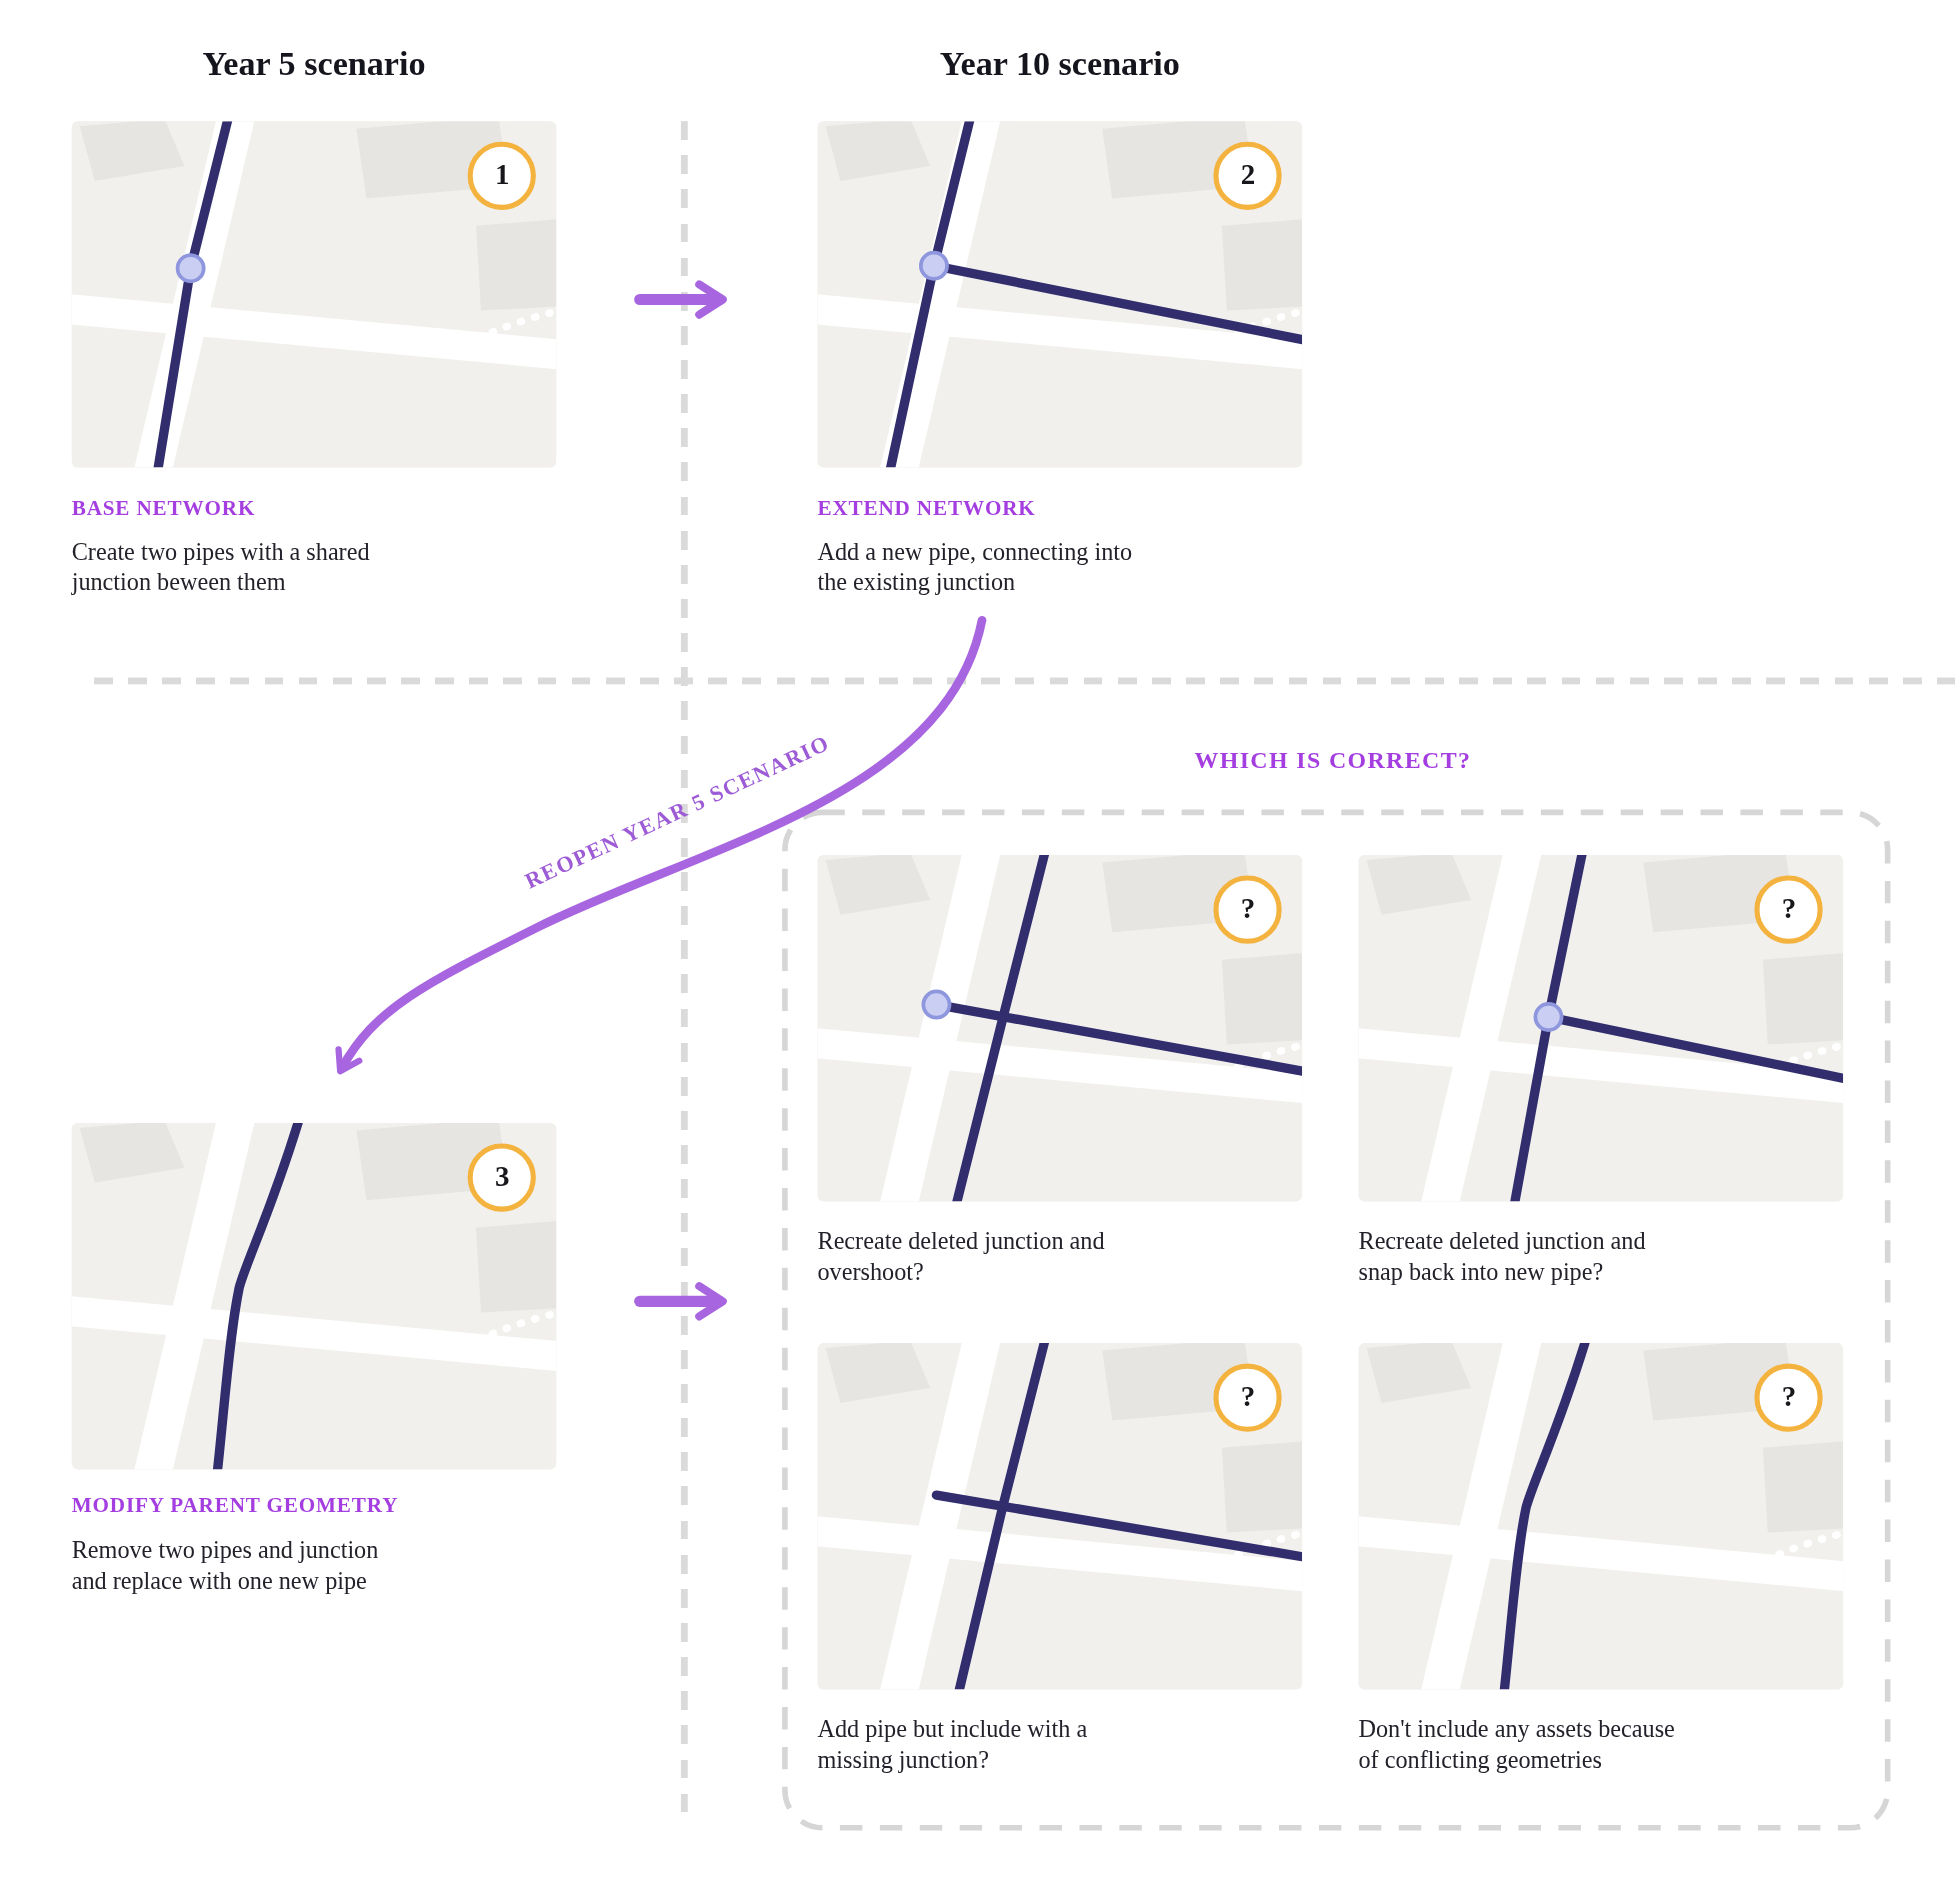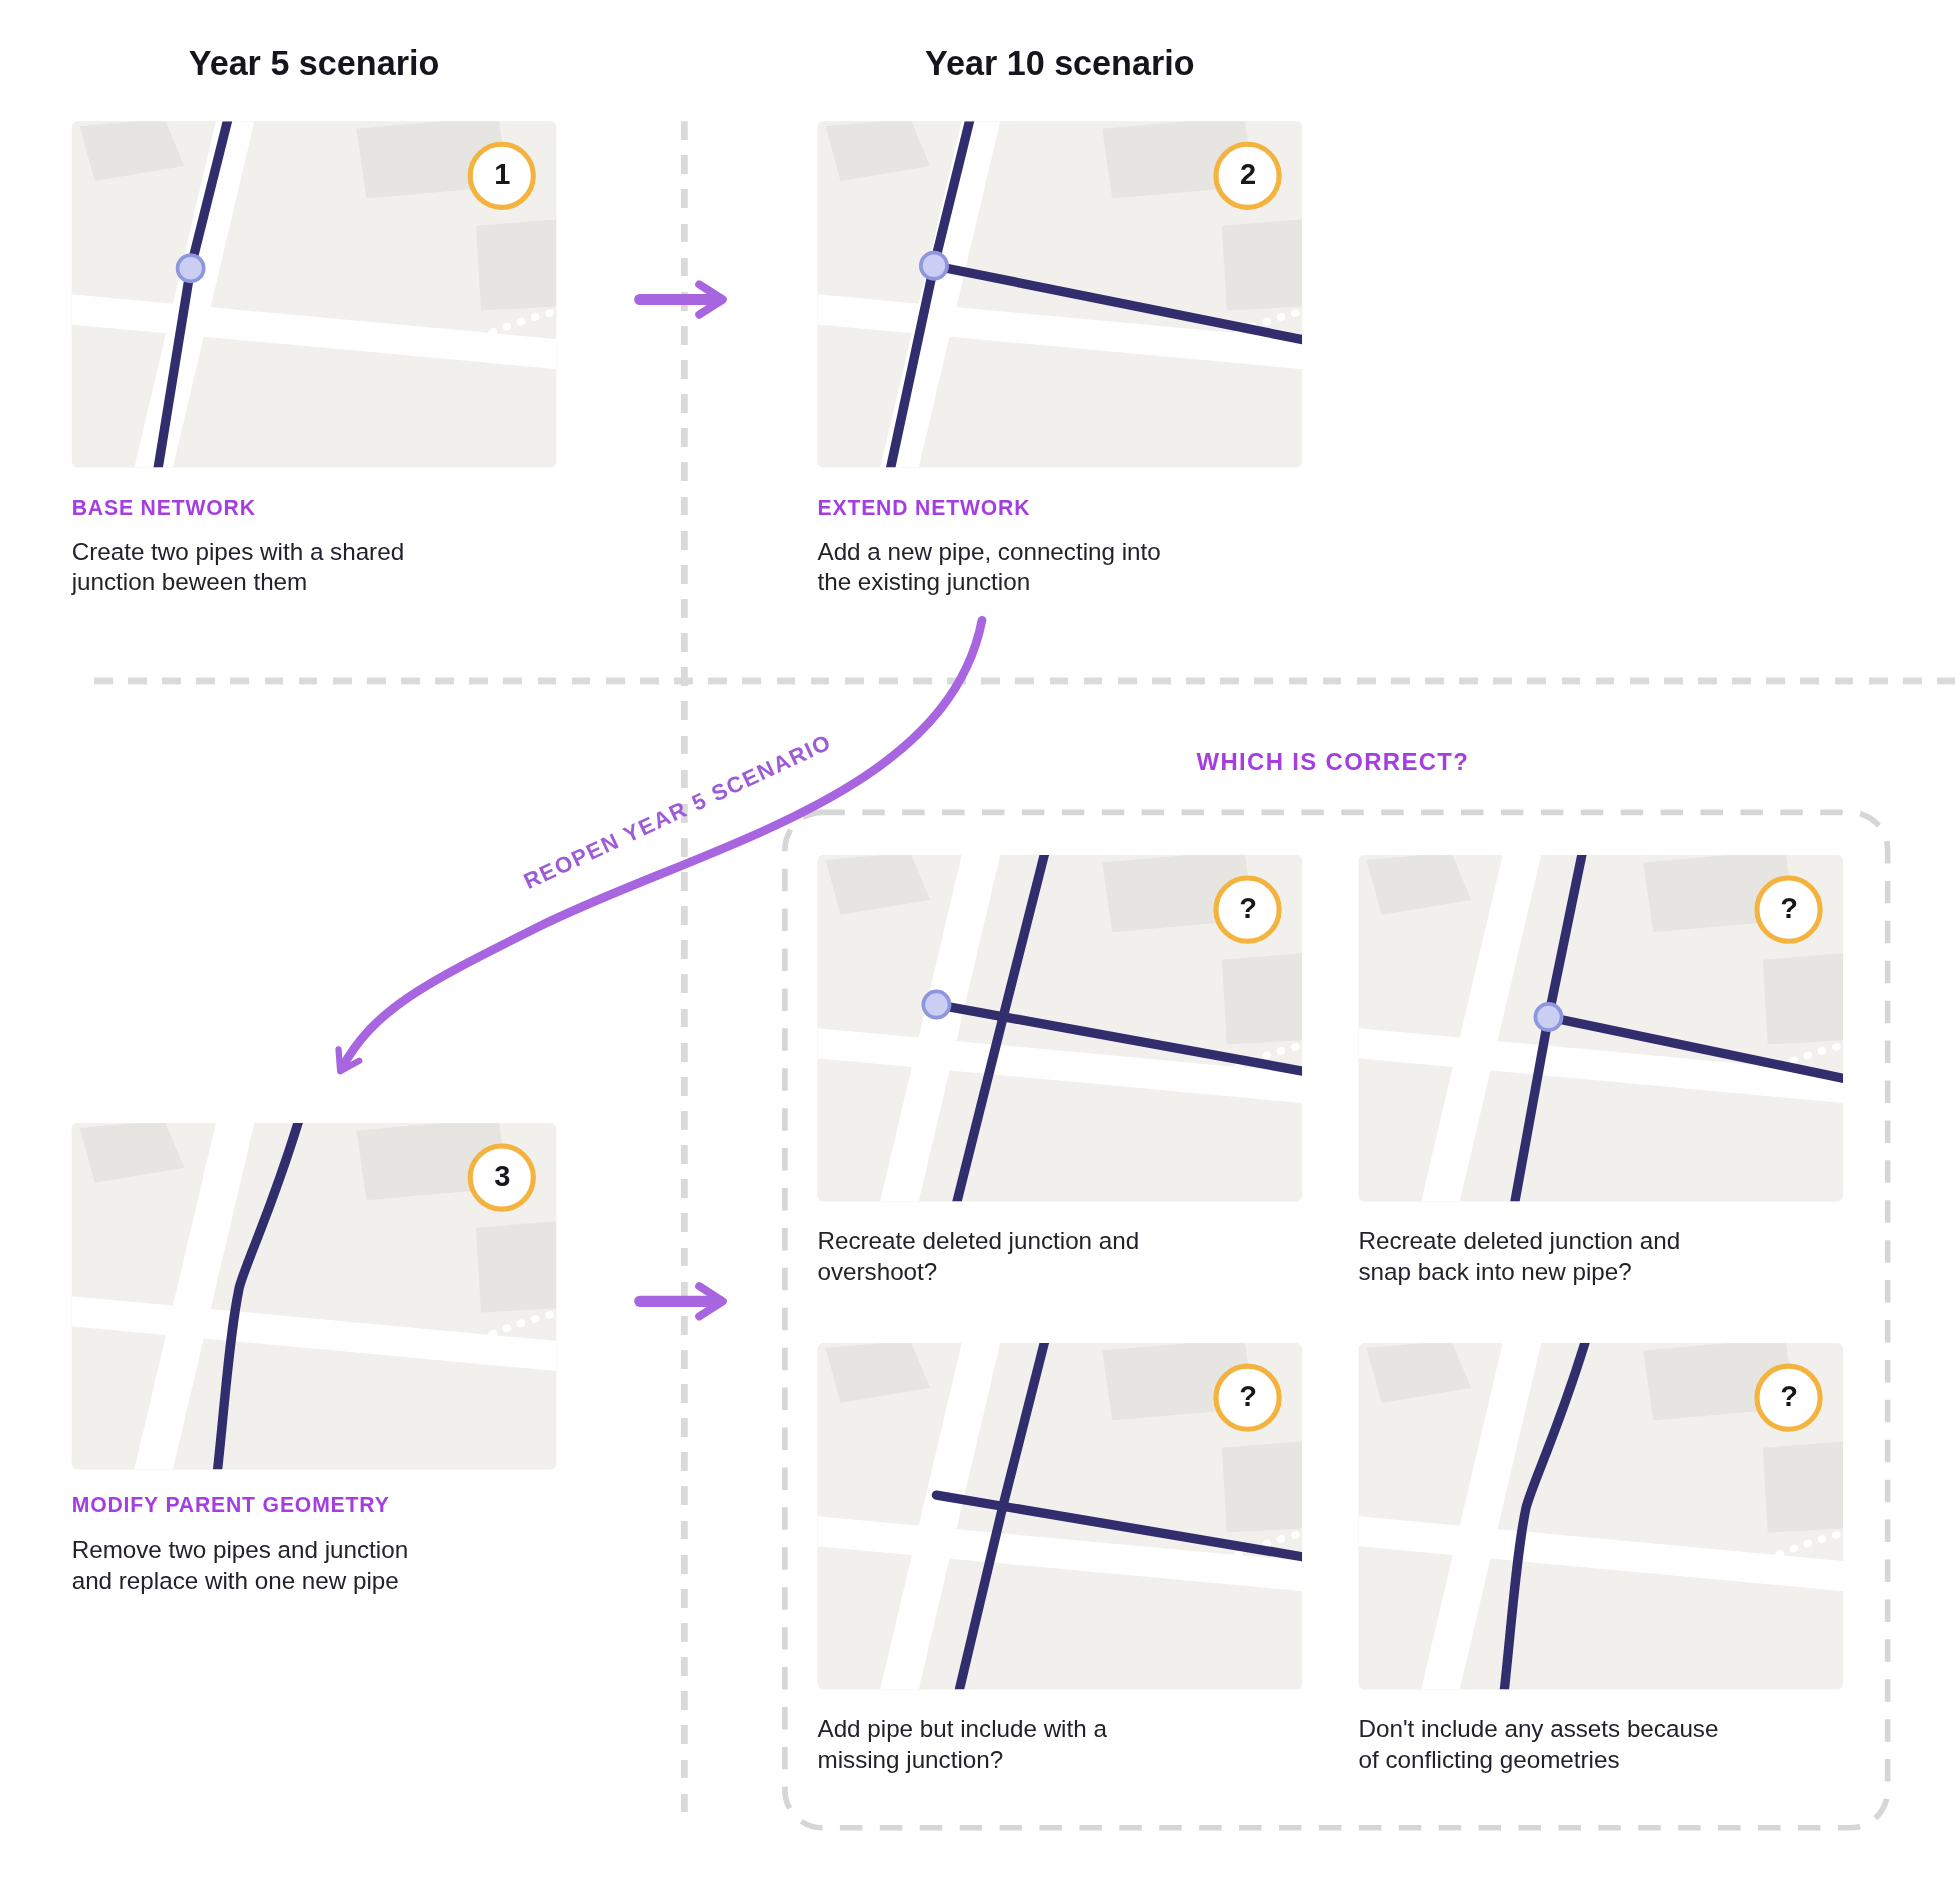--- a/index.html
+++ b/index.html
@@ -1,17 +1,17 @@
 <!DOCTYPE html>
 <html style="font-size:11.7px"><head>
 <meta charset="utf-8">
 <style>
   html,body{margin:0;padding:0;background:#ffffff;}
   #viewport{position:relative;width:1955px;height:1890px;overflow:hidden;background:#ffffff;
-            font-family:Liberation Sans, sans-serif;}
+            font-family:Liberation Serif, serif;}
   #stage{position:absolute;left:0;top:0;width:1146px;height:1107px;
          transform:scale(1.70663);transform-origin:0 0;}
 
   .col-heading{position:absolute;width:284px;text-align:center;font-size:20px;font-weight:700;color:#15151d;}
 
   .tile{position:absolute;width:284px;height:203px;border-radius:3.7px;overflow:hidden;background:#f1f0ed;}
   .tile svg{display:block;}
   .pipe{fill:none;stroke:#322e6e;stroke-width:7.5;stroke-linecap:round;stroke-linejoin:round;}
   .junction{fill:#c9cef2;stroke:#8e96dd;stroke-width:3;}
 

